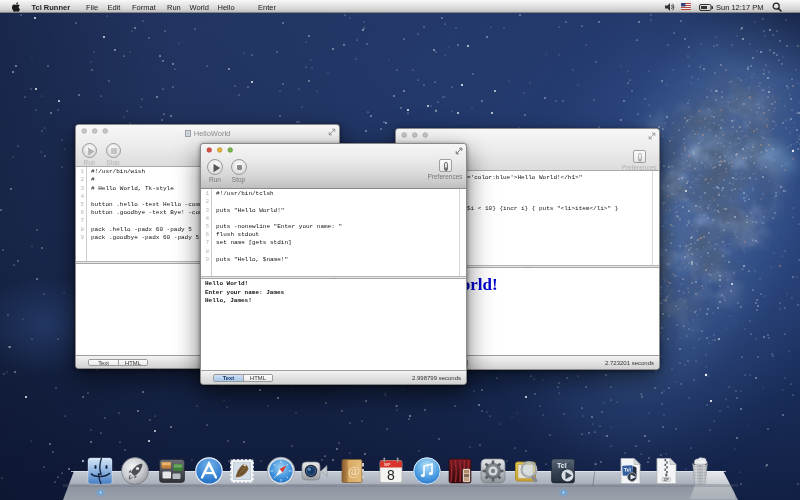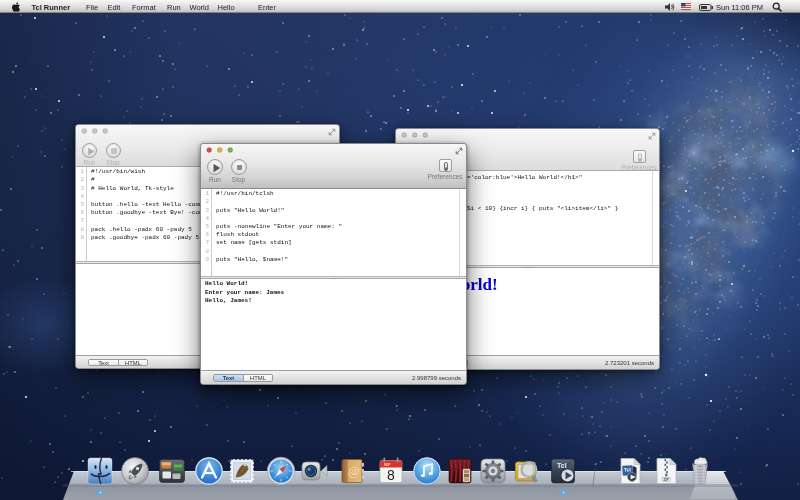--- a/index.html
+++ b/index.html
@@ -1733,34 +1733,40 @@
           <rect y="3" width="10" height="1" fill="#eee"></rect>
           <rect y="5" width="10" height="1" fill="#eee"></rect>
           <rect width="4.5" height="3.5" fill="#39457e"></rect>
         </svg></div>
 <div class="it" style="left:699px;top:3.5px">
 <svg width="14" height="7" viewBox="0 0 14 7">
           <rect x="0.5" y="0.5" width="11.5" height="6" rx="1.5" fill="none" stroke="#333" stroke-width="1"></rect>
           <rect x="12.5" y="2" width="1.5" height="3" rx="0.5" fill="#333"></rect>
           <rect x="2" y="2" width="6" height="3" fill="#333"></rect>
         </svg></div>
-<div class="it" style="left:716px;font-size:7.5px">Sun 11:06 PM</div>
+<div class="it" style="left:716px;font-size:7.5px">Sun 12:17 PM</div>
 <div class="it" style="left:772px;top:1.5px">
 <svg width="10" height="10" viewBox="0 0 10 10">
           <circle cx="4.2" cy="4.2" r="3" fill="none" stroke="#222" stroke-width="1.3"></circle>
           <line x1="6.4" y1="6.4" x2="9" y2="9" stroke="#222" stroke-width="1.5" stroke-linecap="round"></line>
         </svg></div>
 </div>
 <div class="win" id="w1" style="left:75px;top:124px;width:265px;height:245px;z-index:10">
       <div class="tbar" style="height:42px;background:linear-gradient(#f7f7f7,#ececec 50%,#dcdcdc);border-bottom:1px solid #ababab"></div>
       <svg style="position:absolute;left:5px;top:2.2px" width="30" height="8" viewBox="0 0 30 8">
         <circle cx="3.2" cy="4" r="2.3" fill="#c9c9c9" stroke="#9a9a9a" stroke-width="0.6"></circle>
         <circle cx="13.7" cy="4" r="2.3" fill="#c9c9c9" stroke="#9a9a9a" stroke-width="0.6"></circle>
         <circle cx="24.2" cy="4" r="2.3" fill="#c9c9c9" stroke="#9a9a9a" stroke-width="0.6"></circle>
       </svg>
+      <div class="title" style="top:3.5px;color:#8f8f8f"><svg width="6" height="7" viewBox="0 0 6 7" style="vertical-align:-1px;margin-right:3px">
+          <rect x="0.5" y="0.5" width="5" height="6" fill="#dfe3e8" stroke="#8a9099" stroke-width="0.8"></rect>
+          <line x1="1.5" y1="2" x2="4.5" y2="2" stroke="#9aa" stroke-width="0.5"></line>
+          <line x1="1.5" y1="3.5" x2="4.5" y2="3.5" stroke="#9aa" stroke-width="0.5"></line>
+          <line x1="1.5" y1="5" x2="4.5" y2="5" stroke="#9aa" stroke-width="0.5"></line>
+        </svg>HelloWorld</div>
       <svg style="position:absolute;right:3px;top:3px" width="8" height="8" viewBox="0 0 8 8">
 <path d="M1.2 6.8 L6.8 1.2 M6.8 1.2 L4.2 1.2 M6.8 1.2 L6.8 3.8 M1.2 6.8 L3.8 6.8 M1.2 6.8 L1.2 4.2" stroke="#9a9a9a" stroke-width="1" fill="none"></path>
       </svg>
       <div class="abs" style="left:6px;top:17.5px">
 <div class="circbtn" style="width:15px;height:15px">
 <svg style="position:absolute;left:0;top:0" width="15" height="15" viewBox="0 0 16 16">
             <polygon points="5.5,3.8 12.2,8 5.5,12.2" fill="#b0b0b0"></polygon>
           </svg>
         </div>
 <div class="toollab" style="color:#b3b3b3;text-align:center">Run</div>

